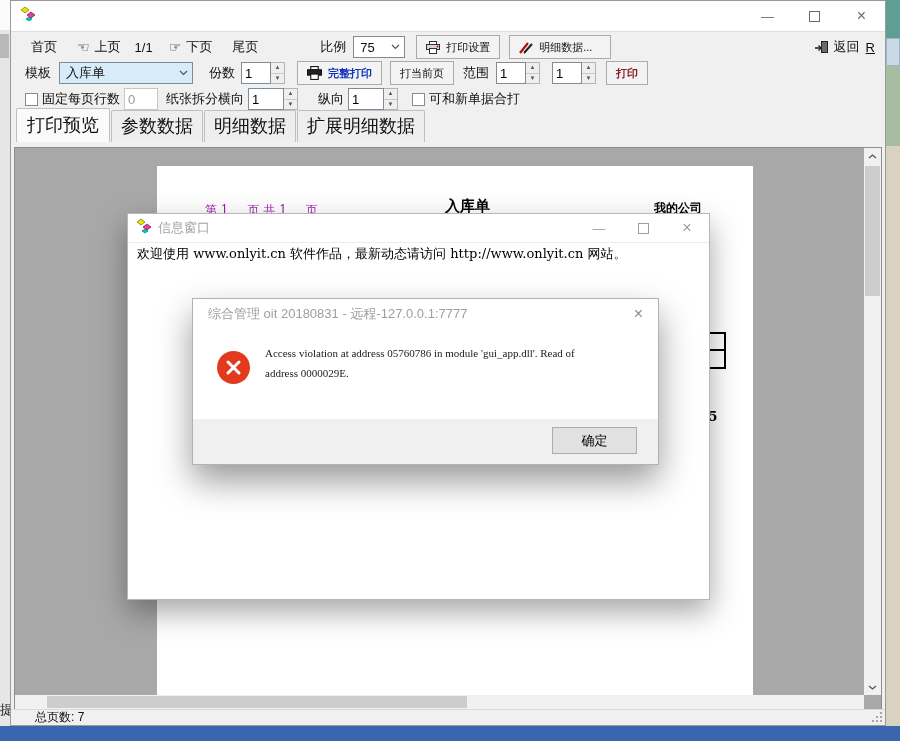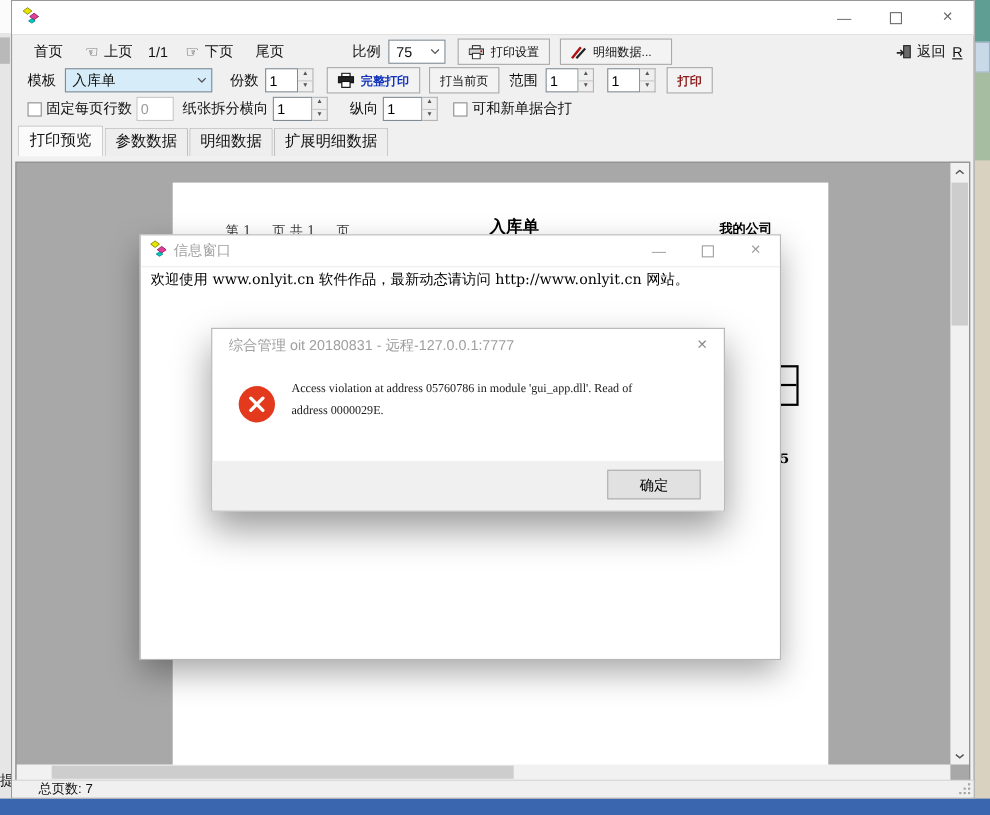--- a/index.html
+++ b/index.html
@@ -42,28 +42,28 @@
   .spin{width:14px;height:22px;display:flex;flex-direction:column;border:1px solid #b4b4b4;border-left:none;
         box-sizing:border-box;background:#efefef;}
   .spin span{flex:1;font-size:6px;line-height:9px;text-align:center;color:#555;}
   .spin span:first-child{border-bottom:1px solid #c9c9c9;}
   .checkbox{width:13px;height:13px;border:1px solid #8a8a8a;background:#fff;display:inline-block;box-sizing:border-box;}
   .blue-bold{color:#1133bb;font-weight:bold;}
   .maroon-bold{color:#8b1f1f;font-weight:bold;}
   .hand{font-size:14px;}
 
   #tabbar{display:flex;align-items:flex-end;height:25px;padding-left:5px;margin-top:5px;}
-  .tab{font-size:14px;padding:3px 9px 4px;border:1px solid #bfbfbf;border-bottom:none;background:#eeeeee;
+  .tab{font-size:18px;padding:3px 9px 4px;border:1px solid #bfbfbf;border-bottom:none;background:#eeeeee;
        margin-right:1px;border-radius:2px 2px 0 0;color:#111;}
   .tab.active{background:#fafafa;padding:4px 10px 5px;}
 
   #preview{position:absolute;left:3px;right:3px;top:146px;bottom:15px;border:1px solid #8e8e8e;
            background:#a8a8a8;overflow:hidden;}
   #page{position:absolute;left:142px;top:18px;width:596px;height:538px;background:#fff;}
-  .pg-info{position:absolute;left:48px;top:36px;font:12px "DejaVu Serif",serif;white-space:pre;color:#404040;}
+  .pg-info{position:absolute;left:48px;top:36px;font:12px "DejaVu Serif",serif;white-space:pre;color:#a21caf;}
   .pg-title{position:absolute;left:288px;top:31px;font:bold 15px "DejaVu Serif",serif;color:#000;}
   .pg-company{position:absolute;left:497px;top:34px;font:bold 12px "DejaVu Serif",serif;color:#000;}
   .pg-cells{position:absolute;left:548px;top:166px;width:21px;height:37px;border:2px solid #000;box-sizing:border-box;}
   .pg-cells div{height:50%;border-bottom:2px solid #000;box-sizing:border-box;}
   .pg-frag{position:absolute;left:552px;top:244px;font:bold 12px "DejaVu Serif",serif;color:#000;}
 
   #vscroll{position:absolute;right:0;top:0;bottom:14px;width:17px;background:#f1f1f1;}
   .vs-btn{position:absolute;left:0;width:17px;height:16px;display:flex;align-items:center;justify-content:center;}
   .vs-btn.up{top:0;}  .vs-btn.down{bottom:0;}
   .vs-thumb{position:absolute;left:1px;top:18px;width:15px;height:130px;background:#cdcdcd;}

